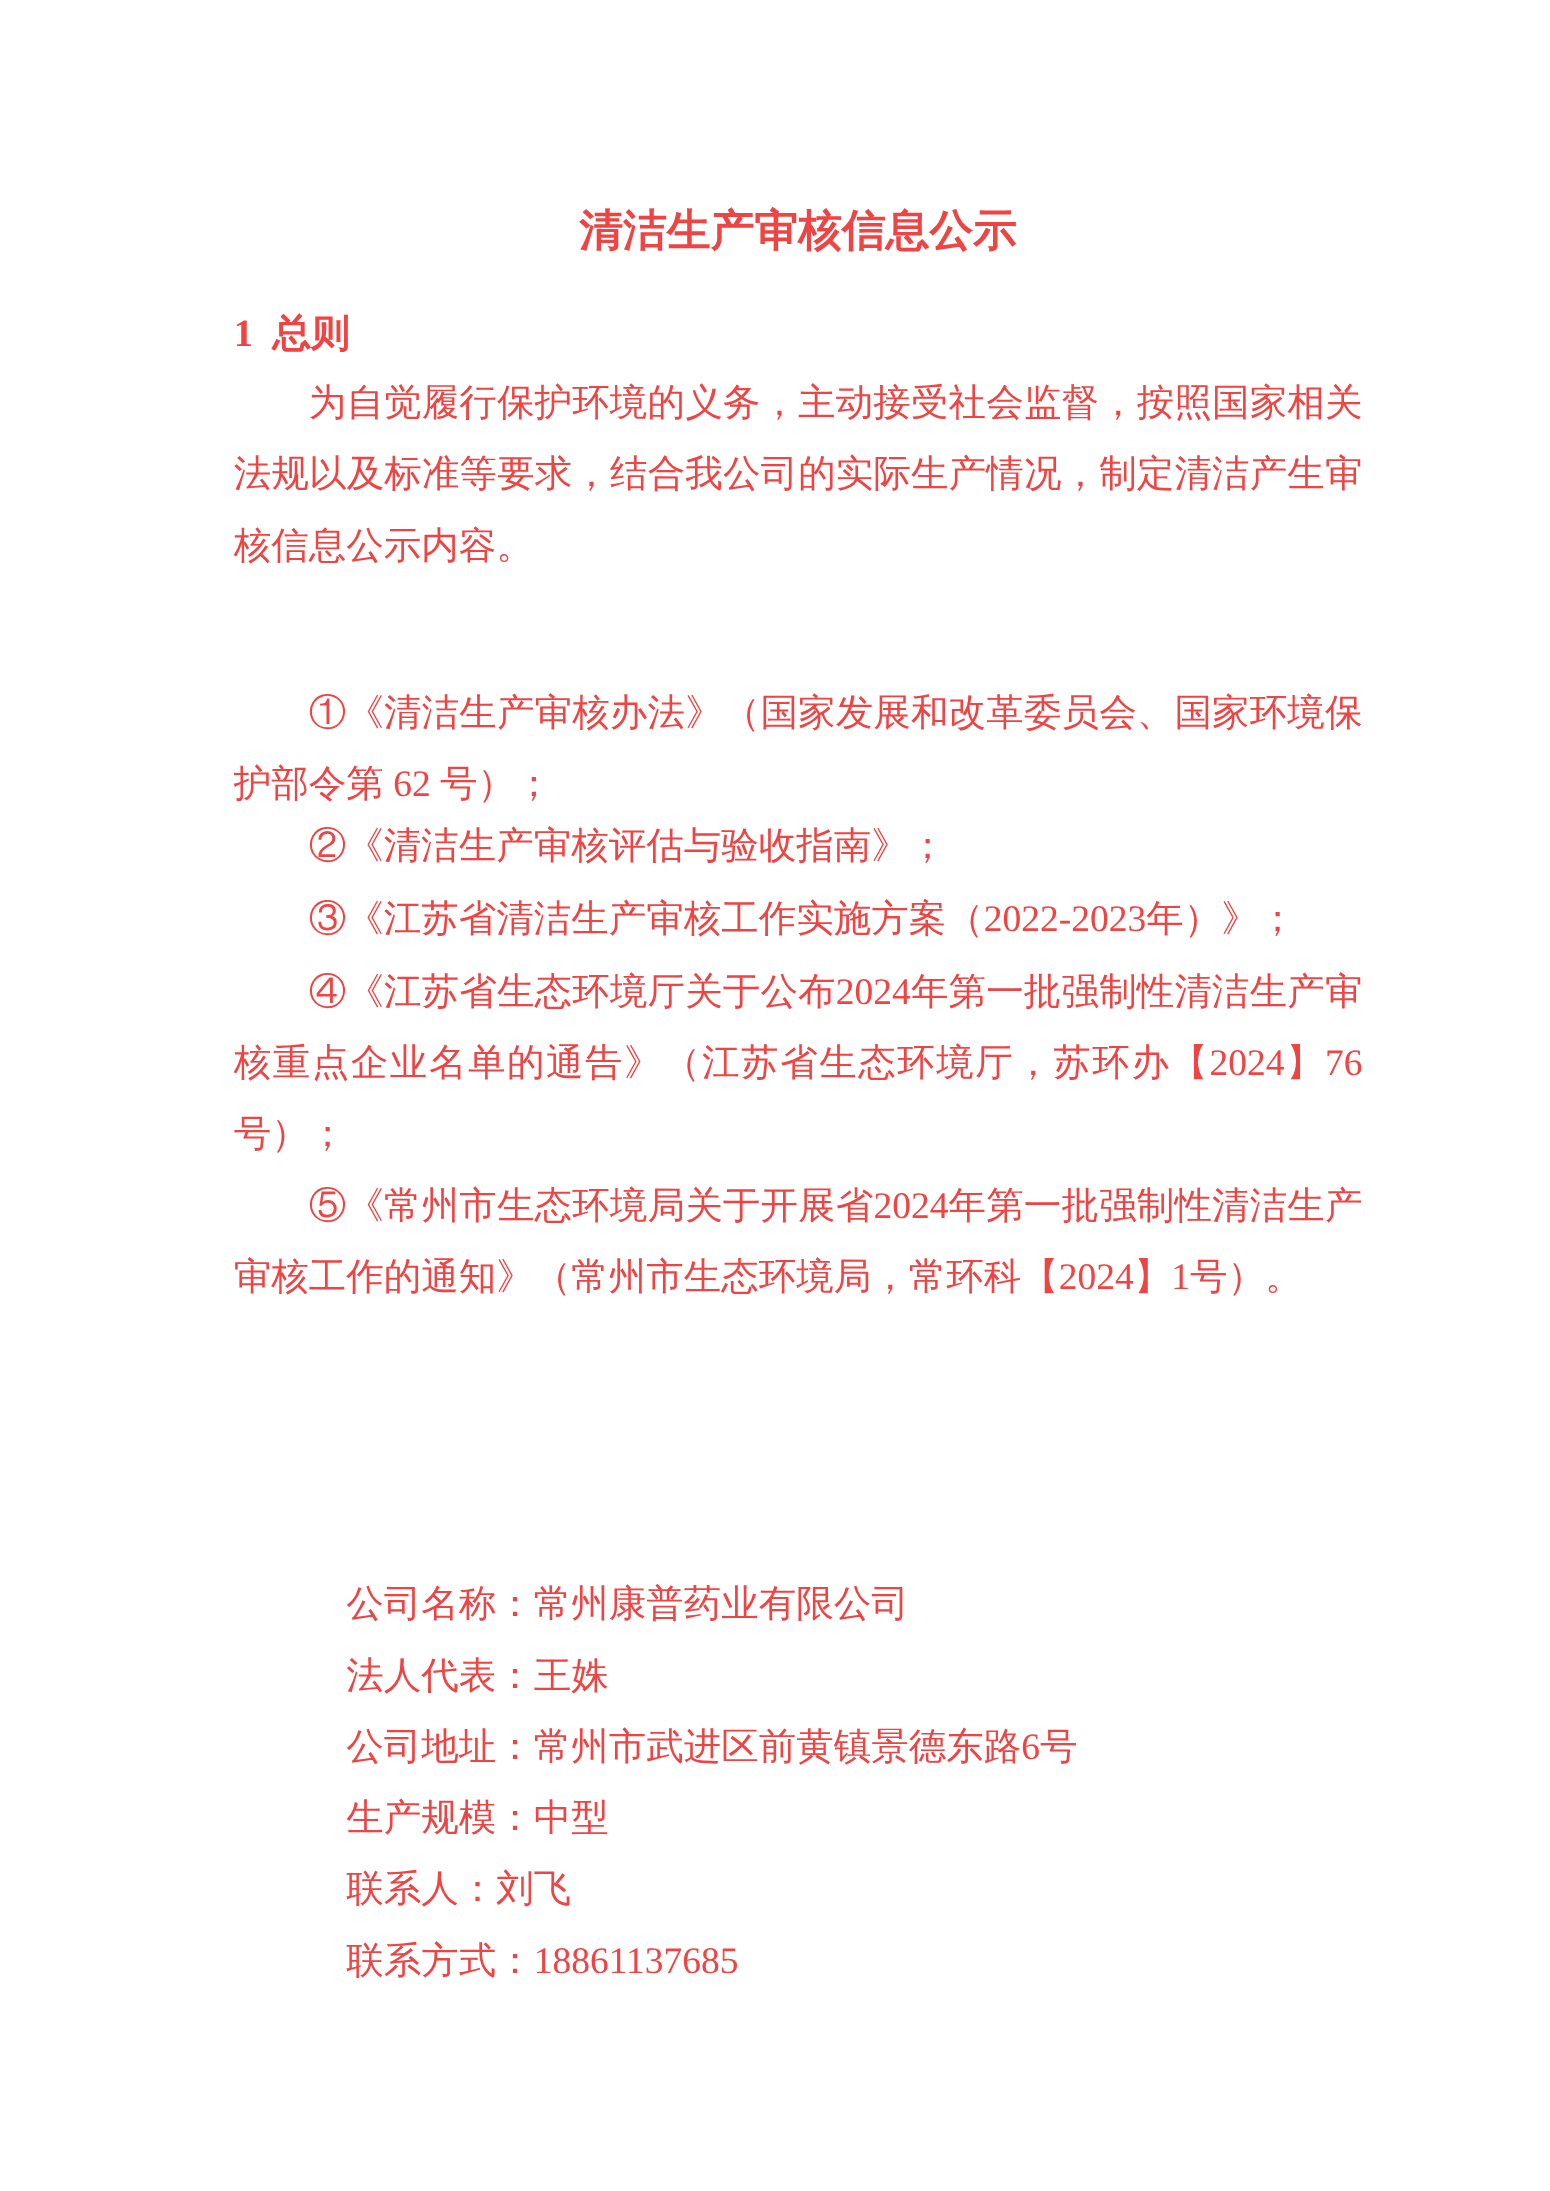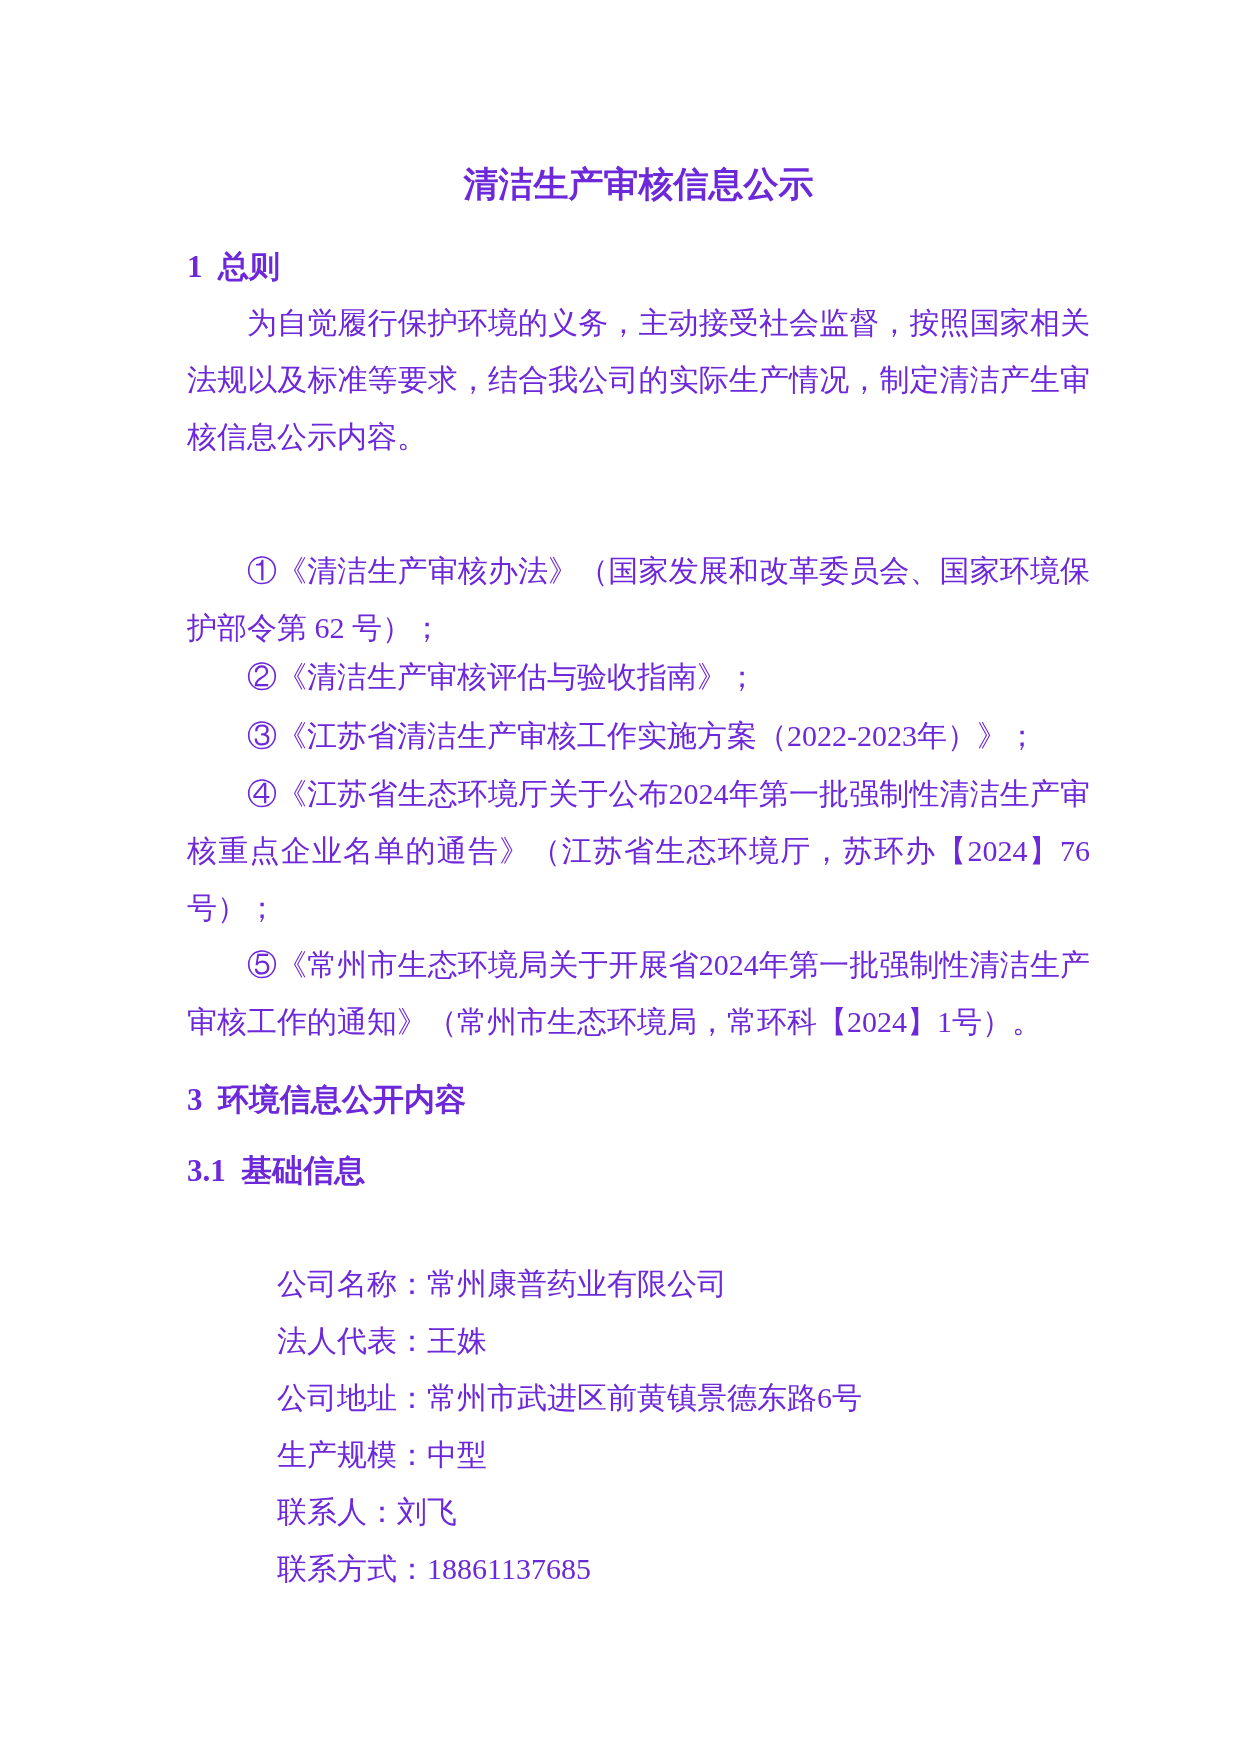--- a/index.html
+++ b/index.html
@@ -5,21 +5,21 @@
   html, body {
     margin: 0;
     padding: 0;
     background: #ffffff;
   }
   .page {
     position: relative;
     width: 1240px;
     height: 1753px;
     background: #ffffff;
-    color: #6d28d9;
+    color: #ef4444;
     font-family: "Liberation Serif", "DejaVu Serif", serif;
     overflow: hidden;
   }
   .doc-title {
     position: absolute;
     left: 187px;
     width: 903px;
     top: 156px;
     margin: 0;
     font-size: 35px;
@@ -92,23 +92,21 @@
   <p class="body-text item1">①《清洁生产审核办法》（国家发展和改革委员会、国家环境保护部令第 62 号）；</p>
 
   <p class="body-text item2">②《清洁生产审核评估与验收指南》；</p>
 
   <p class="body-text item3">③《江苏省清洁生产审核工作实施方案（2022-2023年）》；</p>
 
   <p class="body-text item4">④《江苏省生态环境厅关于公布2024年第一批强制性清洁生产审核重点企业名单的通告》（江苏省生态环境厅，苏环办【2024】76号）；</p>
 
   <p class="body-text item5">⑤《常州市生态环境局关于开展省2024年第一批强制性清洁生产审核工作的通知》（常州市生态环境局，常环科【2024】1号）。</p>
 
-  <h2 class="heading h3">3  环境信息公开内容</h2>
 
-  <h3 class="heading h31">3.1  基础信息</h3>
 
   <div class="info-block">
     <div class="info-row">
       <span>公司名称：</span><span>常州康普药业有限公司</span>
     </div>
     <div class="info-row">
       <span>法人代表：</span><span>王姝</span>
     </div>
     <div class="info-row">
       <span>公司地址：</span><span>常州市武进区前黄镇景德东路6号</span>

